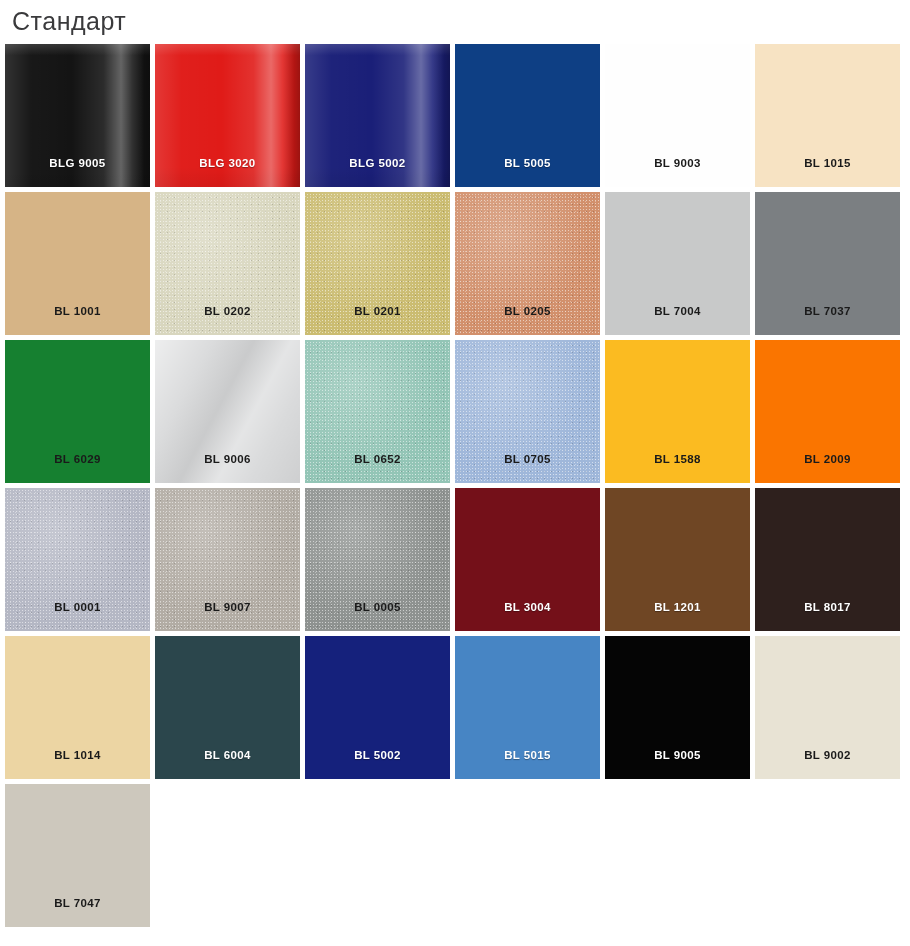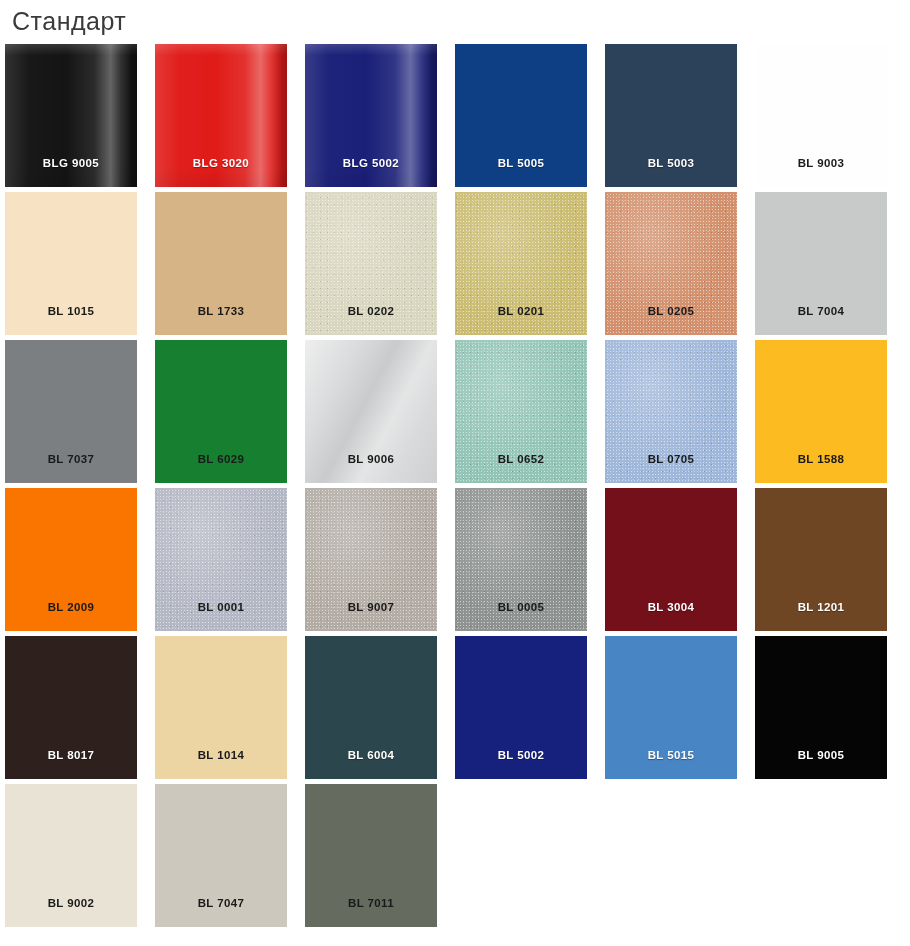--- a/index.html
+++ b/index.html
@@ -28,21 +28,21 @@
     width:902px;
     display:grid;
     grid-template-columns:repeat(6, 145px);
     grid-auto-rows:143px;
     column-gap:5px;
     row-gap:5px;
   }
 
   .swatch{
     position:relative;
-    width:132px;
+    width:145px;
     height:143px;
     box-sizing:border-box;
     overflow:hidden;
   }
 
   
   .swatch .fill{
     position:absolute; inset:0;
   }
   
@@ -132,34 +132,30 @@
         <div class="fill" style="background: rgb(26, 31, 120);"></div>
         <div class="sheen2"></div>
         <div class="sheen"></div>
         <div class="label light">BLG 5002</div>
       </div>
       <div class="swatch">
         <div class="fill" style="background: rgb(14, 63, 132);"></div>
         <div class="label light">BL 5005</div>
       </div>
       <div class="swatch">
-        <div class="fill" style="background: rgb(44, 65, 90);"></div>
-        <div class="label light">BL 5003</div>
-      </div>
-      <div class="swatch">
         <div class="fill" style="background: rgb(254, 254, 254);"></div>
         <div class="label dark">BL 9003</div>
       </div>
       <div class="swatch">
         <div class="fill" style="background: rgb(247, 227, 195);"></div>
         <div class="label dark">BL 1015</div>
       </div>
       <div class="swatch">
         <div class="fill" style="background: rgb(214, 180, 134);"></div>
-        <div class="label dark">BL 1733</div>
+        <div class="label dark">BL 1001</div>
       </div>
       <div class="swatch metallic">
         <div class="fill" style="background: rgb(216, 214, 190);"></div>
         <div class="grain"></div>
         <div class="grainGlow"></div>
         <div class="label dark">BL 0202</div>
       </div>
       <div class="swatch metallic">
         <div class="fill" style="background: rgb(203, 188, 113);"></div>
         <div class="grain"></div>
@@ -260,19 +256,15 @@
         <div class="label light">BL 9005</div>
       </div>
       <div class="swatch">
         <div class="fill" style="background: rgb(232, 227, 212);"></div>
         <div class="label dark">BL 9002</div>
       </div>
       <div class="swatch">
         <div class="fill" style="background: rgb(205, 200, 189);"></div>
         <div class="label dark">BL 7047</div>
       </div>
-      <div class="swatch">
-        <div class="fill" style="background: rgb(101, 107, 95);"></div>
-        <div class="label dark">BL 7011</div>
-      </div>
     </div>
 
 </div>
 
 </body></html>

